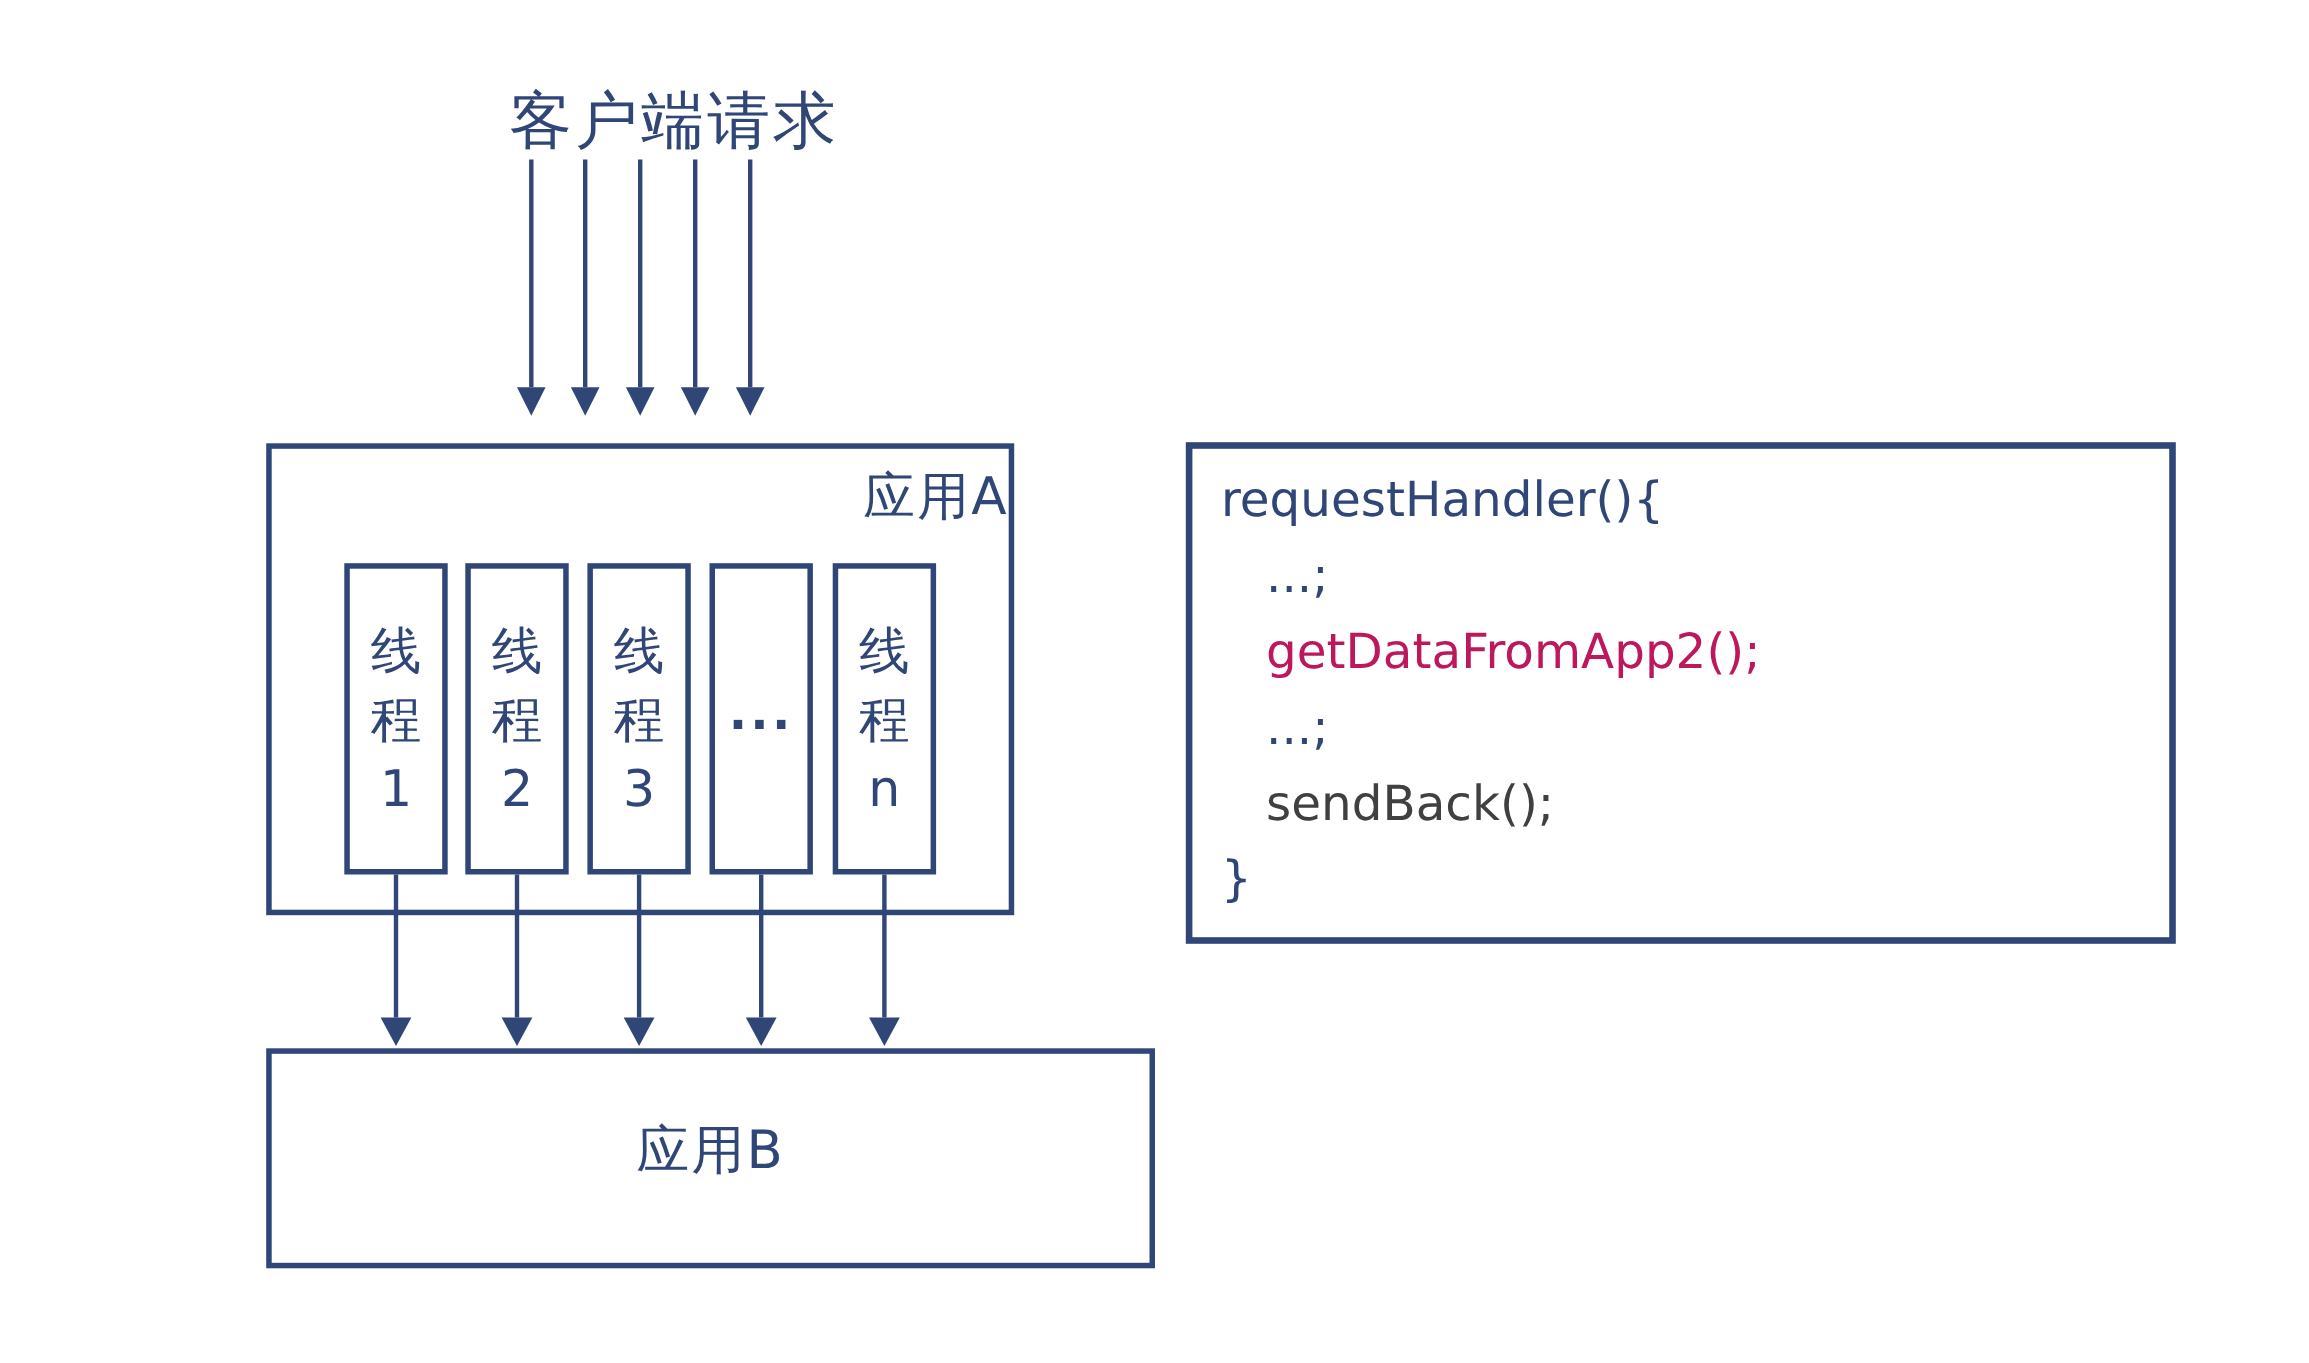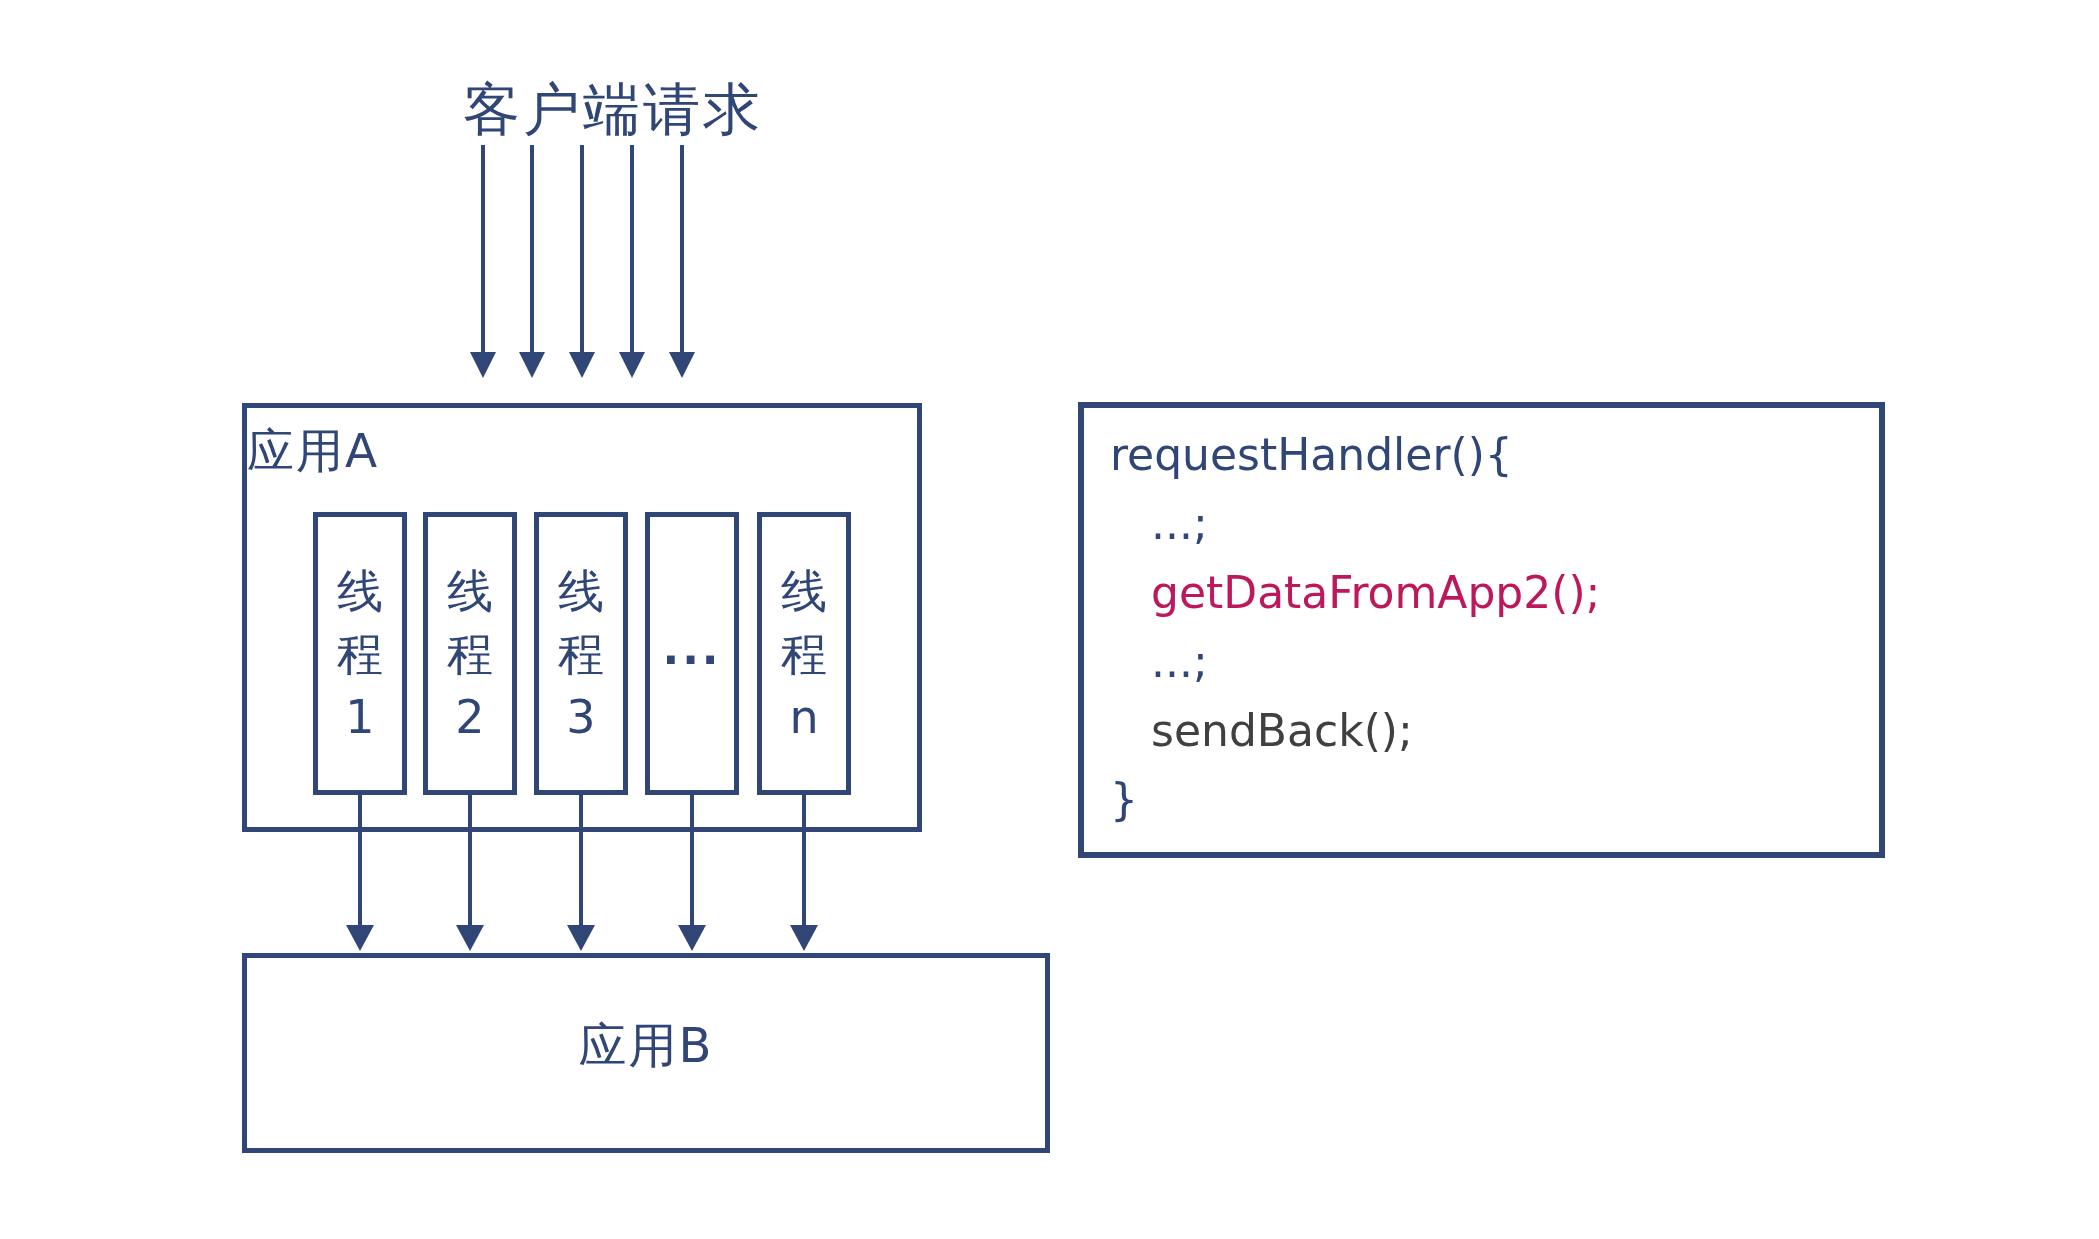--- a/index.html
+++ b/index.html
@@ -54,21 +54,21 @@
   .app-a {
     left: 242px;
     top: 403px;
     width: 680px;
     height: 429px;
   }
   .app-a-title {
     position: absolute;
     left: 0; right: 0;
     top: 12px;
-    text-align: left;
+    text-align: right;
     font-size: 47px;
     letter-spacing: 2px;
   }
   .thread-box {
     position: absolute;
     top: 104px;
     width: 94px;
     height: 283px;
     border: 5px solid var(--ink);
     background: var(--bg);
@@ -101,21 +101,21 @@
   }
   .app-b-title {
     font-size: 48px;
     letter-spacing: 2px;
     padding-bottom: 14px;
   }
   .code-panel {
     position: absolute;
     left: 1078px;
     top: 402px;
-    width: 807px;
+    width: 900px;
     height: 456px;
     border: 6px solid var(--ink);
     background: var(--bg);
     padding: 12px 20px 0 26px;
     font-size: 44px;
     line-height: 69px;
   }
   .code-line { white-space: pre; }
 </style>
 </head>

